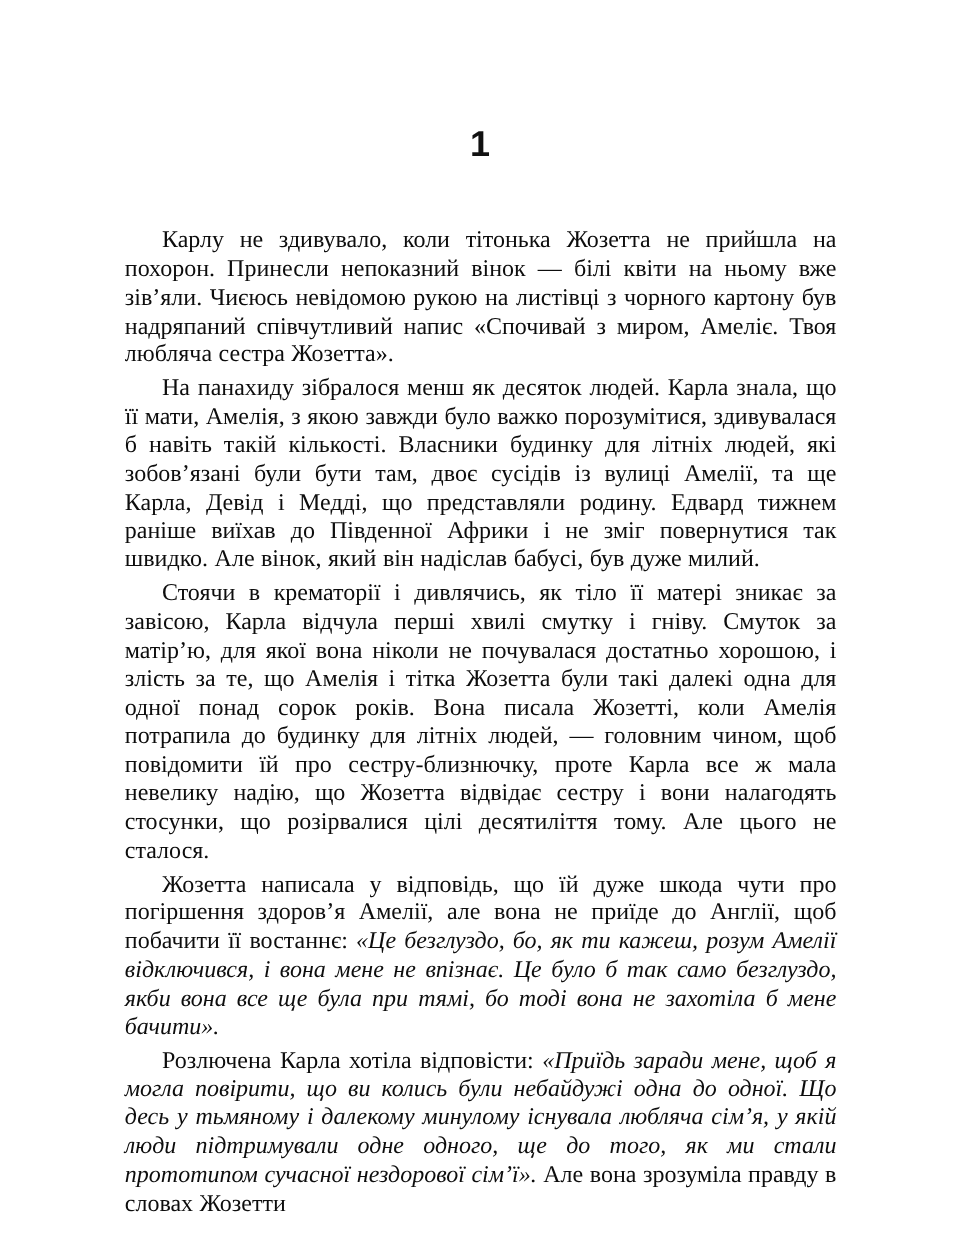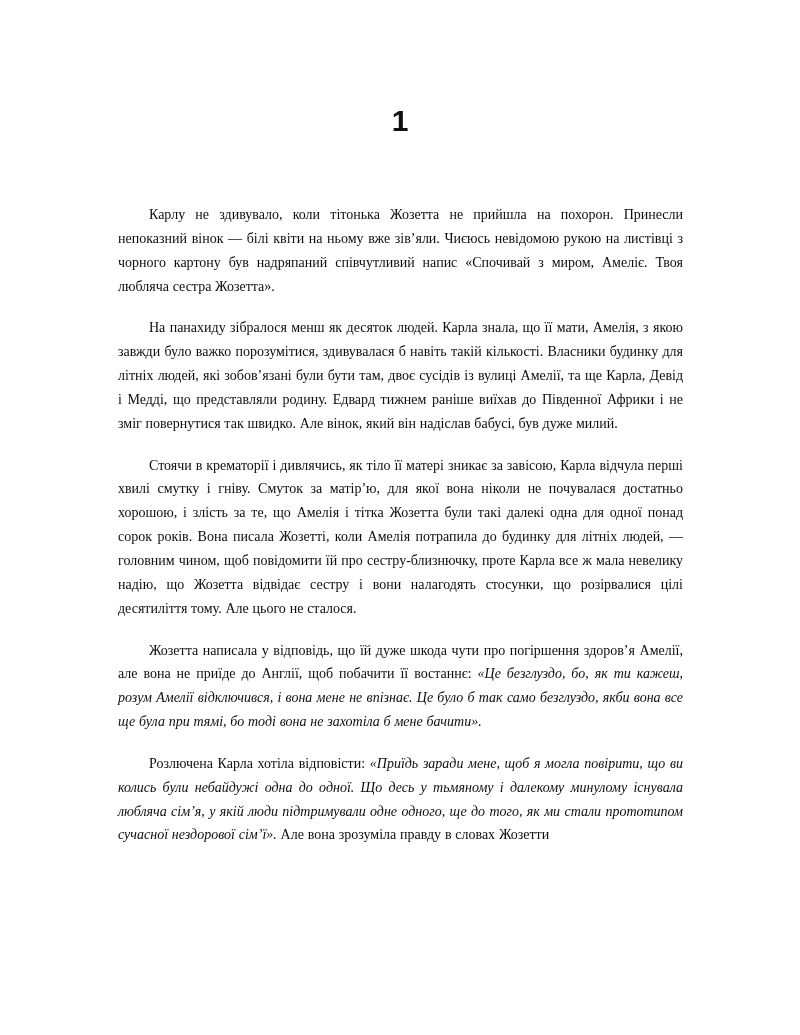--- a/index.html
+++ b/index.html
@@ -40,26 +40,26 @@
   }
 
   .text-block {
     position: absolute;
     top: 185px;
     left: 100px;
     width: 601px;
   }
 
   p.para {
-    margin: 18px;
+    margin: 4px;
     padding: 0;
     text-align: justify;
     text-justify: inter-word;
     text-indent: 31px;
-    font-size: 14px;
+    font-size: 20px;
     line-height: 23.85px;
     word-spacing: 0.02em;
     hyphens: manual;
   }
 
   em.quote {
   }
 
   
   p.para {

